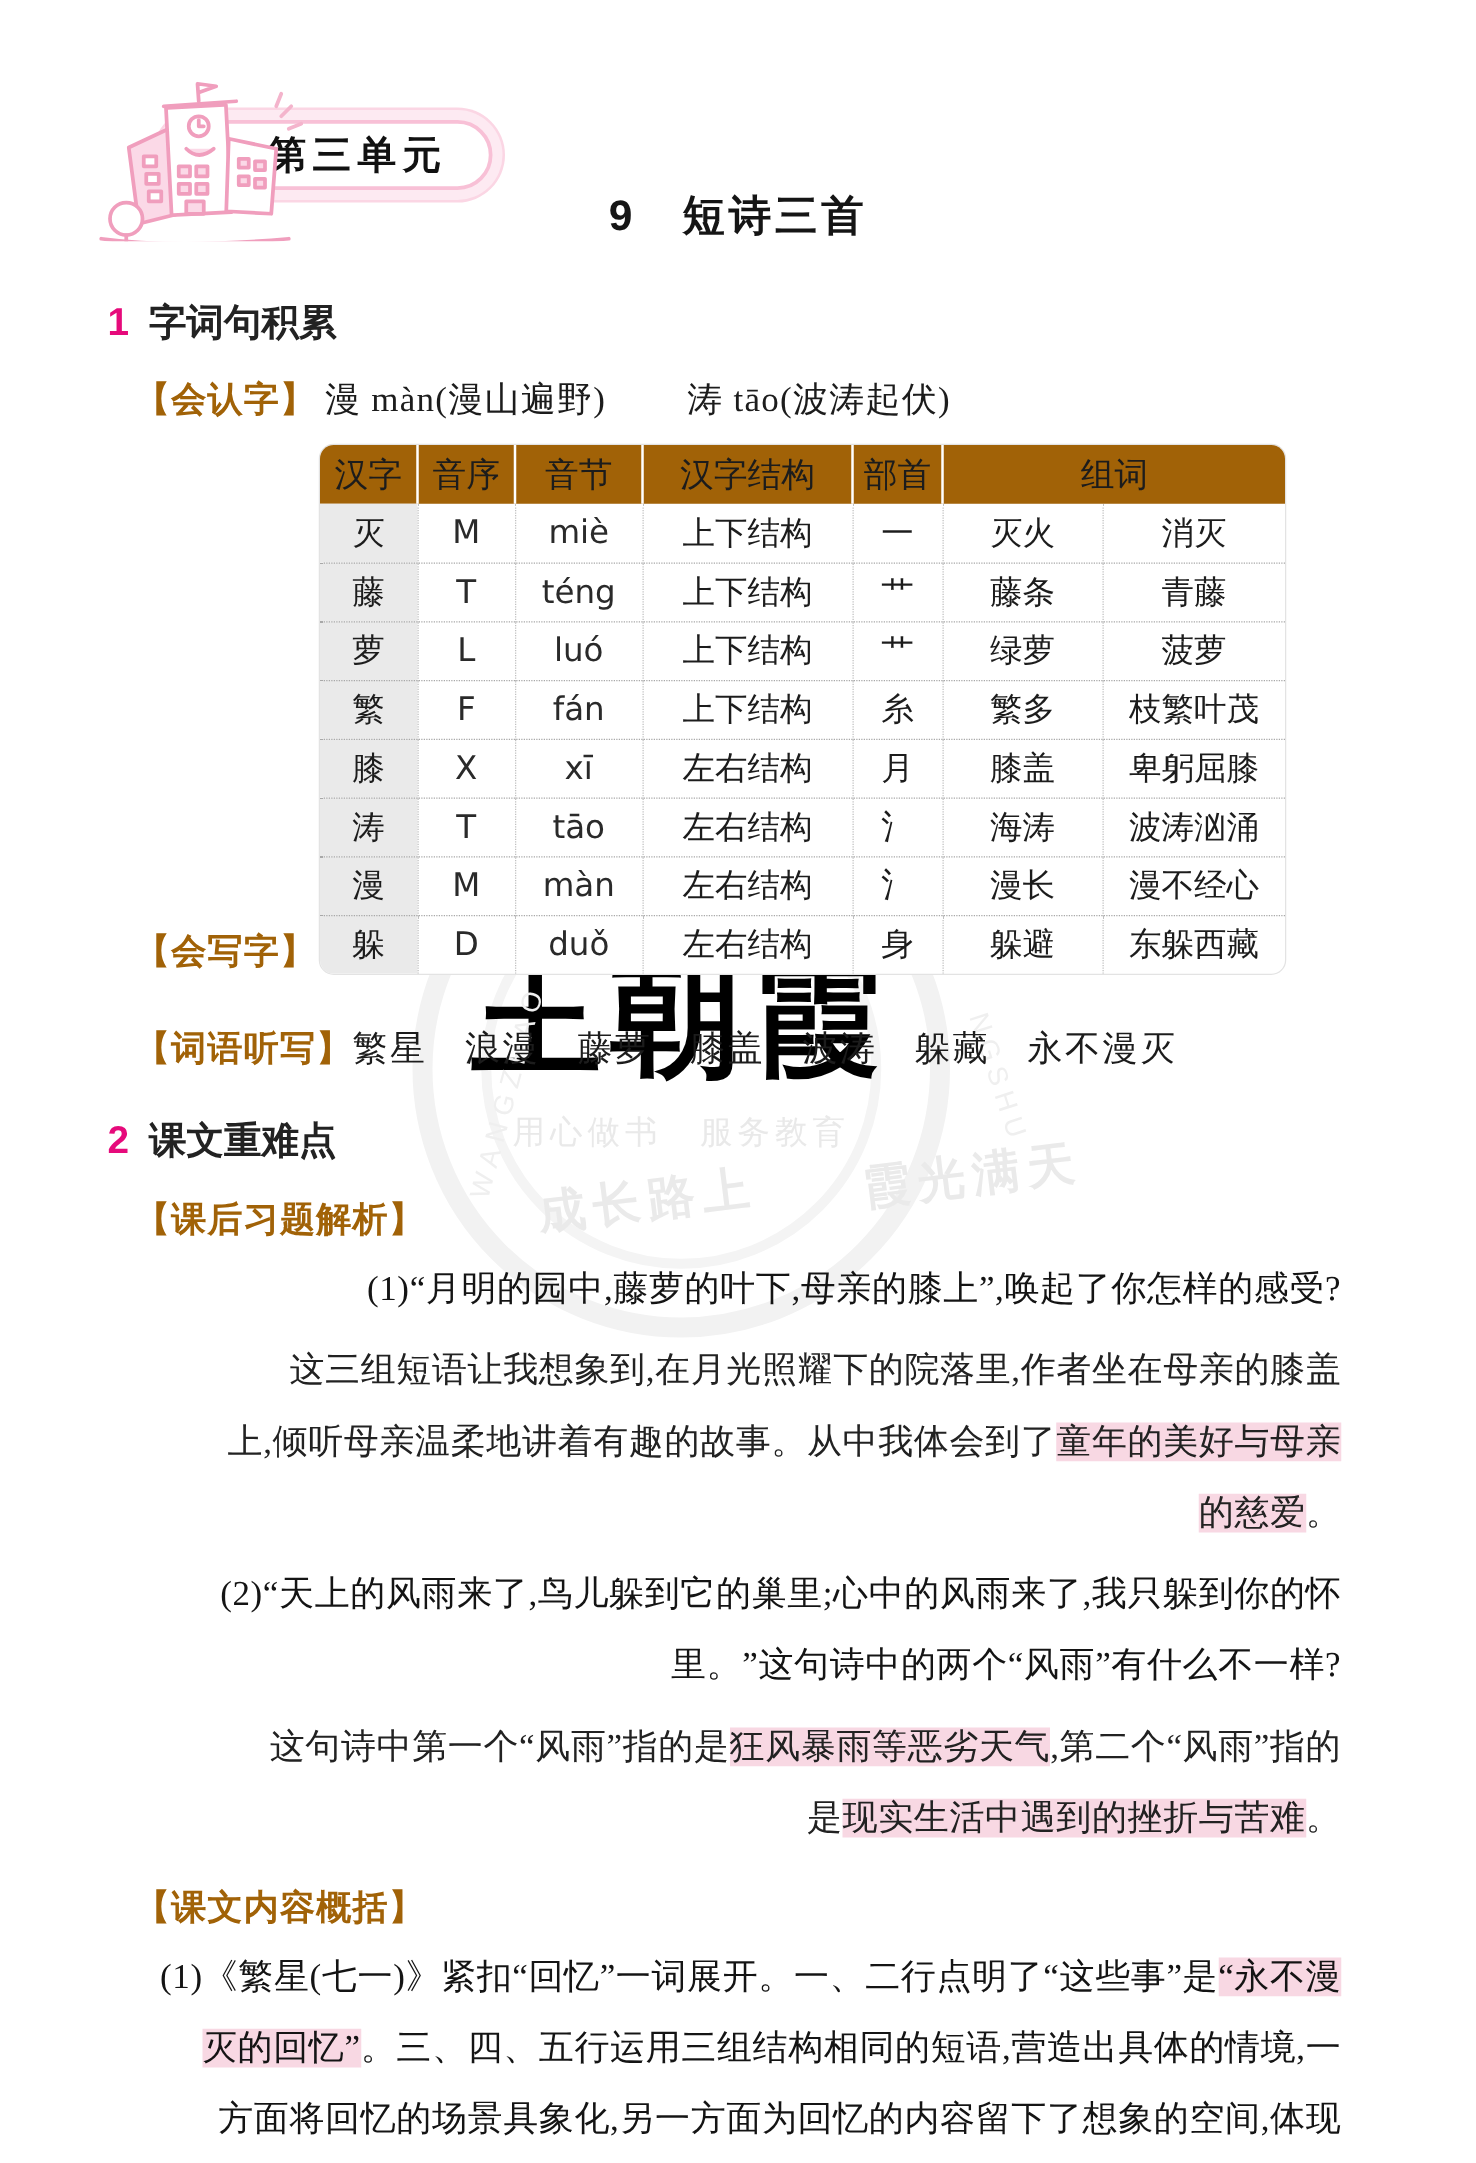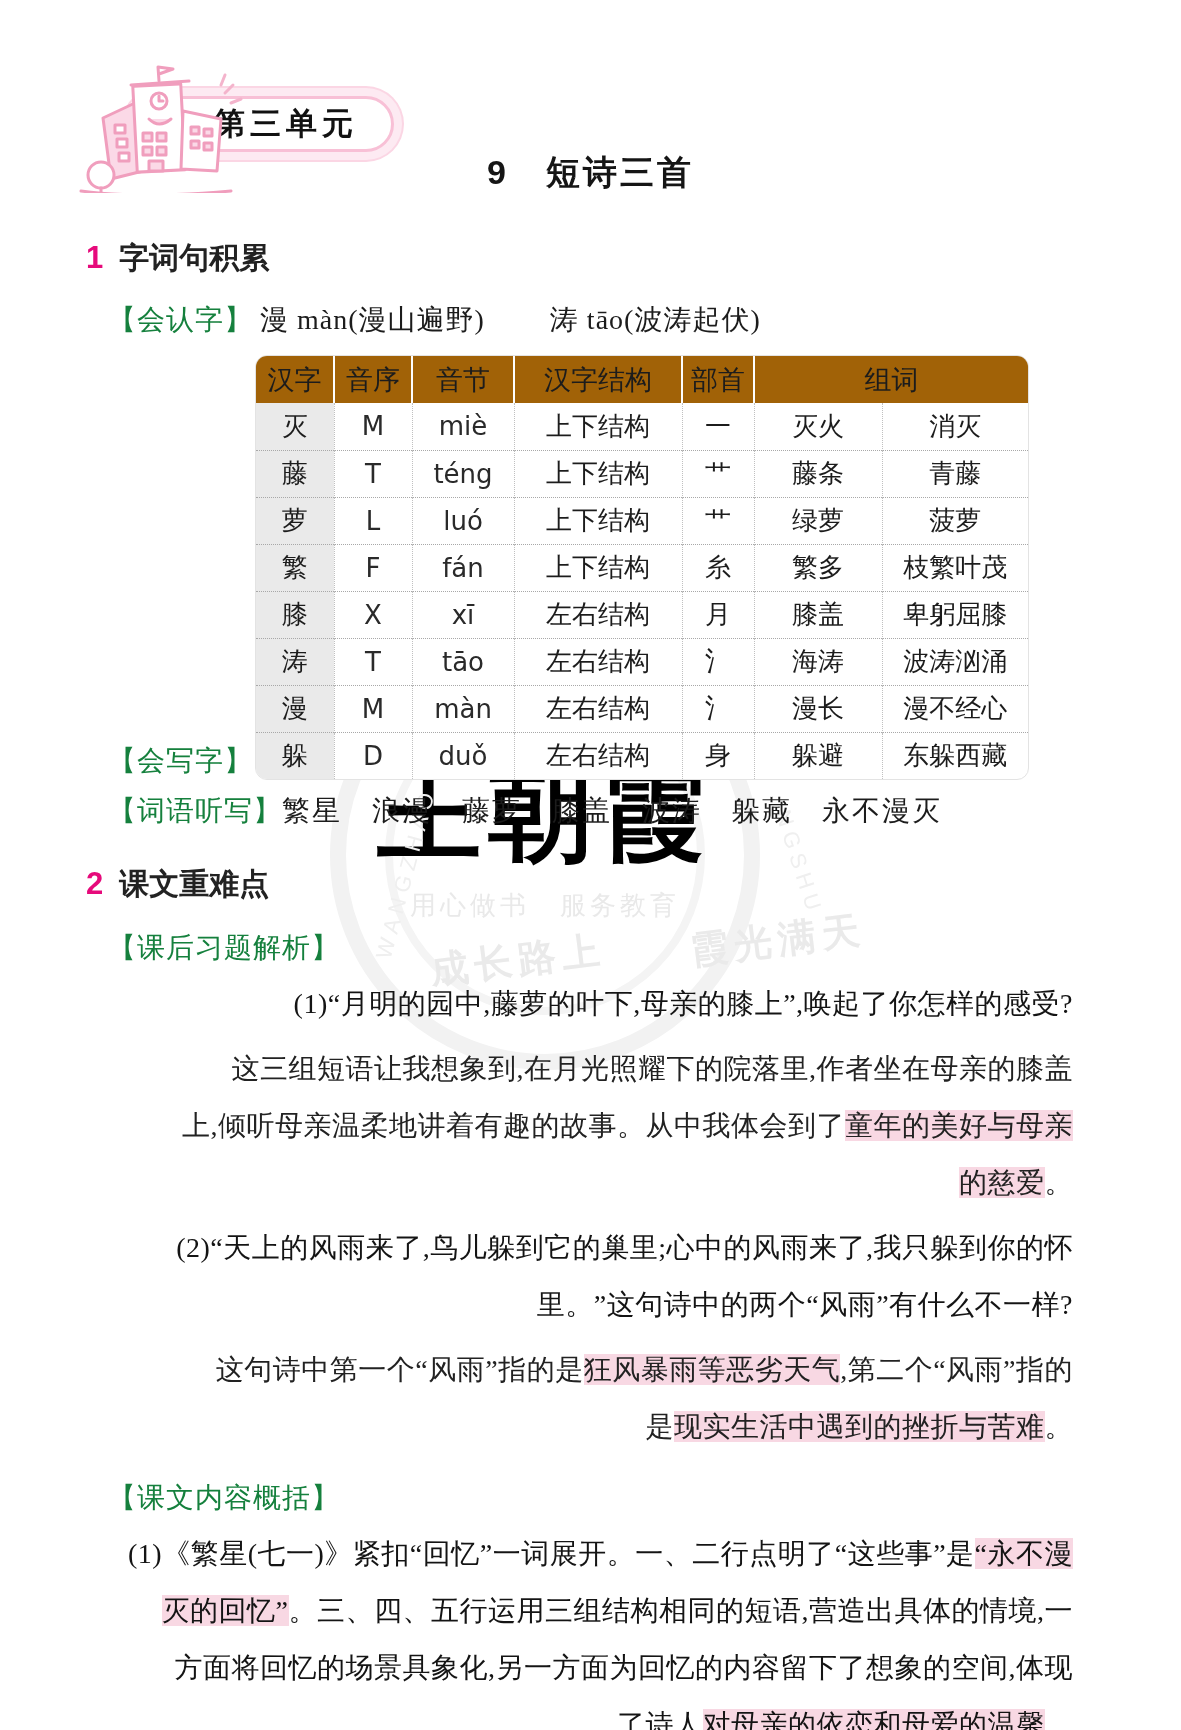--- a/index.html
+++ b/index.html
@@ -49,22 +49,22 @@
 
   
   .lesson-title { text-align:center; font-family:"Liberation Sans",sans-serif;
                   font-weight:bold; font-size:34px; letter-spacing:3px; color:#151515; }
 
   
   .sec-head { margin:42px 0 0 -22px; font-family:"Liberation Sans",sans-serif;
               font-weight:bold; font-size:30px; color:#222; }
   .sec-num { color:#e60a7b; margin-right:16px; font-size:31px; }
 
-  .pink-label { color:#15803d; font-family:"Liberation Sans",sans-serif;
-                font-weight:normal; font-size:28px; letter-spacing:1px; }
+  .pink-label { color:#a16207; font-family:"Liberation Sans",sans-serif;
+                font-weight:bold; font-size:28px; letter-spacing:1px; }
 
   
   .renzi-row { margin-top:22px; font-size:28px; }
   .renzi-item { margin-right:58px; letter-spacing:1px; }
 
   
   .xiezi-row { display:flex; align-items:flex-end; margin-top:16px; }
   .xiezi-row .pink-label { flex:0 0 auto; padding-top:10px; }
   .table-wrap { margin-left:2px; border-radius:12px; overflow:hidden;
                 border:1px solid #e3e3e3; background:#fff; }
@@ -73,21 +73,21 @@
        border-left:2px solid #fff; }
   th:first-child { border-left:none; }
   td { height:47px; text-align:center; font-size:26px;
        border-top:1px dotted #a8a8a8; border-left:1px dotted #c0c0c0; }
   td:first-child { border-left:none; background:#eaeaea; }
   tr td { border-top:1px dotted #a8a8a8; }
   tbody tr:first-child td { border-top:none; }
   .c-latin { font-family:"DejaVu Sans","Liberation Sans",sans-serif; font-size:26px; color:#2a2a2a; }
 
   
-  .tingxie-row { margin-top:12px; font-size:28px; display:flex; align-items:flex-end; }
+  .tingxie-row { margin-top:40px; font-size:28px; display:flex; align-items:flex-end; }
   .tingxie-words span { margin-right:30px; letter-spacing:2px; }
 
   
   .label-line { margin-top:24px; }
   .para { font-size:28px; line-height:57px; letter-spacing:0.5px; color:#141414;
           margin-top:8px;text-align:right; }
   .q-para { padding-left:48px; text-indent:-48px; }
   .a-para { margin-left:48px; text-indent:56px; color:#222; }
   .hl { background:#f8d8e3; }
 

